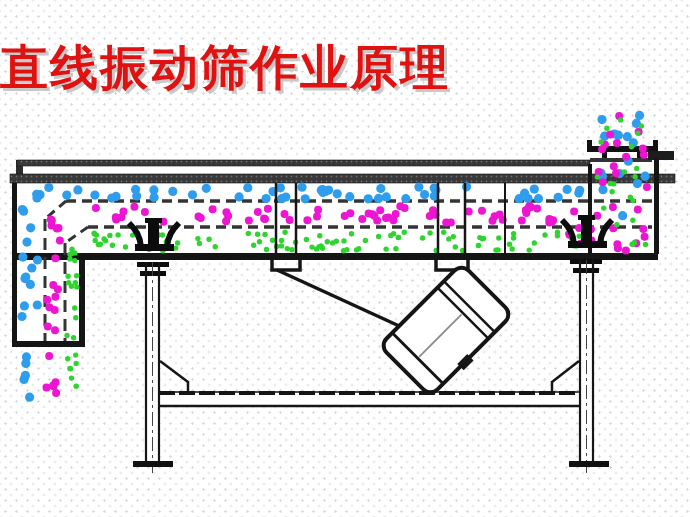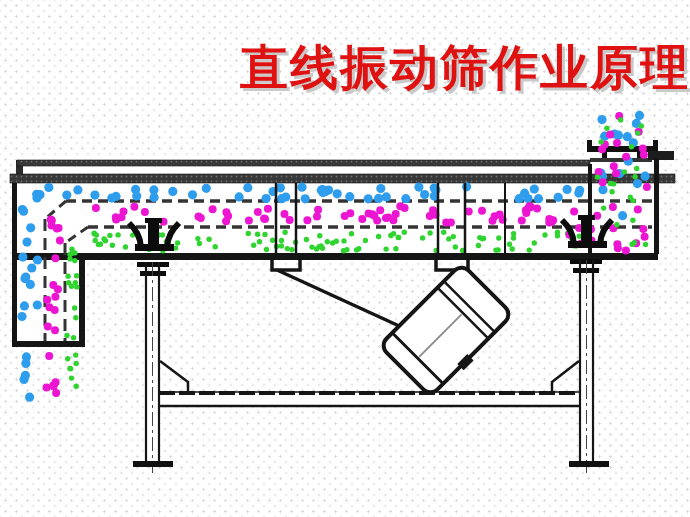--- a/index.html
+++ b/index.html
@@ -6,21 +6,21 @@
   .stage{
     position:relative;width:690px;height:517px;overflow:hidden;
     font-family:"Liberation Sans","DejaVu Sans",sans-serif;
     background:
       radial-gradient(circle,#dcdcdc 1px,transparent 1.4px) 0 0/11px 11px,
       radial-gradient(circle,#e6e6e6 1px,transparent 1.4px) 5.5px 5.5px/11px 11px,
       #ffffff;
   }
   .page-title{
     position:absolute;top:36px;left:0;width:100%;
-    text-align:right;font-size:48px;font-weight:900;letter-spacing:2px;
+    text-align:left;font-size:48px;font-weight:900;letter-spacing:2px;
     text-shadow:3px 3px 0 #c9c9c9;
     white-space:nowrap;
   }
   svg{position:absolute;left:0;top:0;}
 </style>
 </head>
 <body>
 
 <div class="stage">
 

